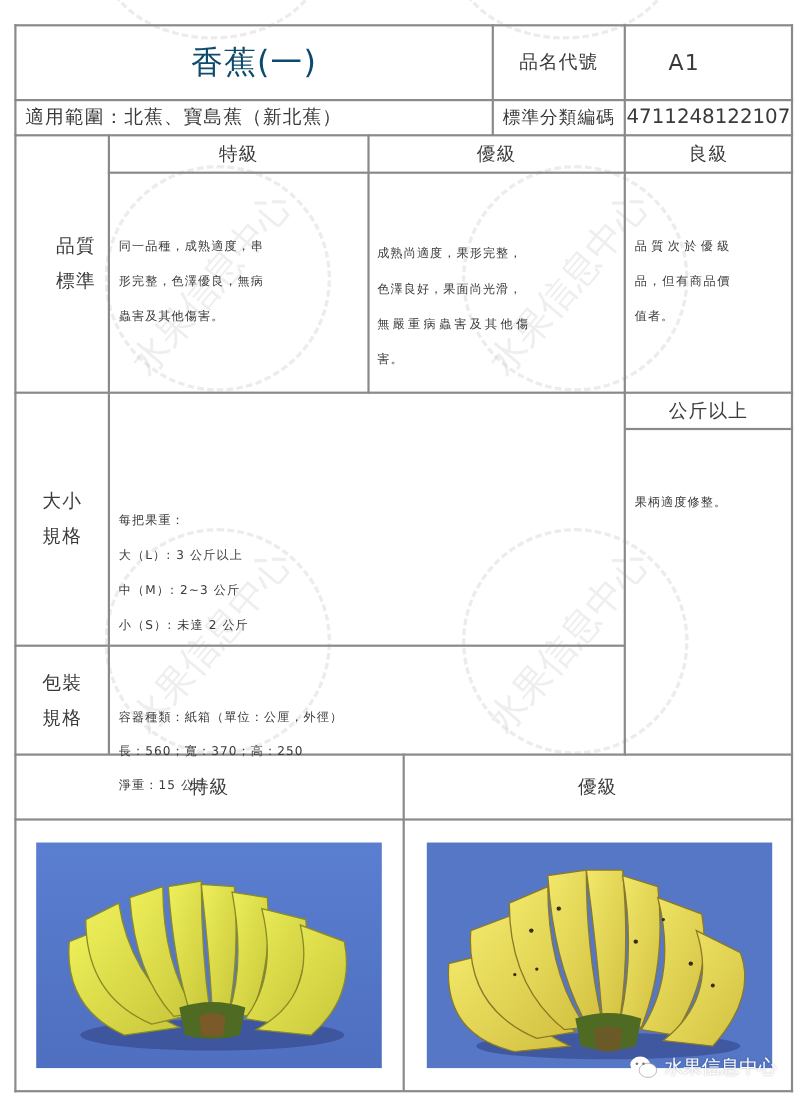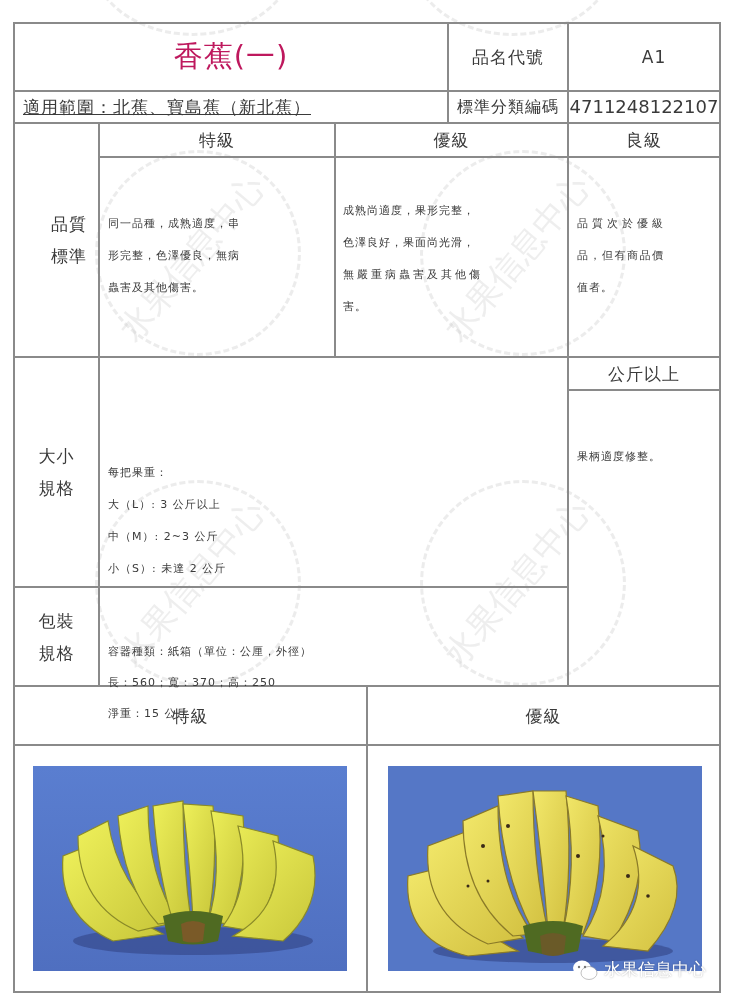--- a/index.html
+++ b/index.html
@@ -7,21 +7,21 @@
     width: 733px; height: 1005px; position: relative; overflow: hidden;
     font-family: "DejaVu Sans", "Liberation Sans", sans-serif;
     color: #3a3a3a;
   }
   .hline { position: absolute; height: 2px; background: #8a8a8a; }
   .vline { position: absolute; width: 2px; background: #8a8a8a; }
   .cell { position: absolute; display: flex; align-items: center; justify-content: center; text-align: center; box-sizing: border-box; }
   .txt { font-size: 17px; line-height: 32px; letter-spacing: 1px; }
   .left { justify-content: flex-start; text-align: left; padding-left: 10px; }
   .block { position: absolute; box-sizing: border-box; font-size: 11px; line-height: 32px; letter-spacing: 1px; margin-top: 47px; }
-  .title { font-size: 29px; color: #be185d; letter-spacing: 1px; }
+  .title { font-size: 29px; color: #0c4a6e; letter-spacing: 1px; }
   .photo { position: absolute; background: #5577c6; overflow: hidden; }
   .watermark { position: absolute; border-radius: 50%; border: 3px dashed rgba(200,200,200,0.35); pointer-events: none; }
   .wm-text { position: absolute; color: rgba(205,205,205,0.35); font-size: 34px; transform: rotate(-50deg); pointer-events: none; white-space: nowrap; }
   .brand { position: absolute; color: #ffffff; font-size: 17px; display: flex; align-items: center; gap: 6px; text-shadow: 0 0 2px rgba(0,0,0,0.35); }
 </style>
 </head>
 <body>
 
 <div class="watermark" style="left:95px;top:150px;width:200px;height:200px;"></div>
 <div class="wm-text" style="left:90px;top:235px;">水果信息中心</div>
@@ -52,41 +52,41 @@
 
   <div class="vline" style="left:447px;top:22px;height:101px;"></div>
   <div class="vline" style="left:567px;top:22px;height:665px;"></div>
   <div class="vline" style="left:98px;top:122px;height:564px;"></div>
   <div class="vline" style="left:334px;top:122px;height:236px;"></div>
   <div class="vline" style="left:366px;top:685px;height:307px;"></div>
 </div>
 
 <div class="cell title" style="left:15px;top:24px;width:432px;height:66px;">香蕉(一)</div>
 <div class="cell txt" style="left:449px;top:24px;width:118px;height:66px;">品名代號</div>
-<div class="cell txt" style="left:579px;top:24px;width:150px;height:66px;font-size:17px;">A1</div>
+<div class="cell txt" style="left:547px;top:24px;width:150px;height:66px;font-size:20px;">A1</div>
 
-<div class="cell txt left" style="left:15px;top:92px;width:432px;height:30px;padding-left:8px;text-decoration:underline;">適用範圍：北蕉、寶島蕉（新北蕉）</div>
+<div class="cell txt left" style="left:15px;top:92px;width:432px;height:30px;padding-left:8px;">適用範圍：北蕉、寶島蕉（新北蕉）</div>
 <div class="cell txt" style="left:449px;top:92px;width:118px;height:30px;font-size:16px;border-radius:10px;">標準分類編碼</div>
 <div class="cell txt" style="left:569px;top:92px;width:150px;height:30px;font-size:18px;letter-spacing:0;border-radius:10px;">4711248122107</div>
 
 <div class="cell txt" style="left:15px;top:124px;width:83px;height:232px;flex-direction:column;padding-left:25px;">
   <span>品質</span>
   <span>標準</span>
 </div>
 
 <div class="cell txt" style="left:100px;top:124px;width:234px;height:32px;">特級</div>
 <div class="cell txt" style="left:336px;top:124px;width:231px;height:32px;">優級</div>
 <div class="cell txt" style="left:569px;top:124px;width:150px;height:32px;">良級</div>
 
 <div class="block" style="left:108px;top:161px;width:226px;">
   <div>同一品種，成熟適度，串</div>
   <div>形完整，色澤優良，無病</div>
   <div>蟲害及其他傷害。</div>
 </div>
-<div class="block" style="left:343px;top:148px;width:224px;">
+<div class="block" style="left:343px;top:168px;width:224px;">
   <div>成熟尚適度，果形完整，</div>
   <div>色澤良好，果面尚光滑，</div>
   <div style="letter-spacing:3px;">無嚴重病蟲害及其他傷</div>
   <div>害。</div>
 </div>
 <div class="block" style="left:577px;top:161px;width:142px;">
   <div style="letter-spacing:4px;">品質次於優級</div>
   <div style="letter-spacing:1.5px;">品，但有商品價</div>
   <div>值者。</div>
 </div>

